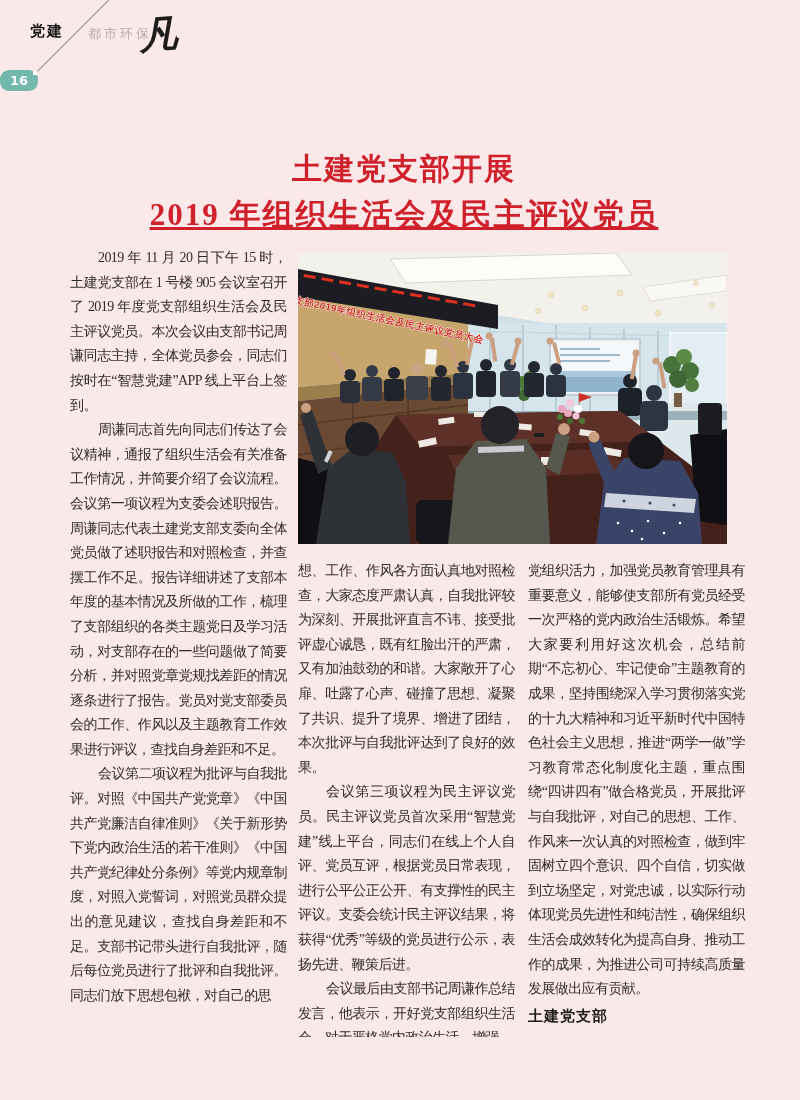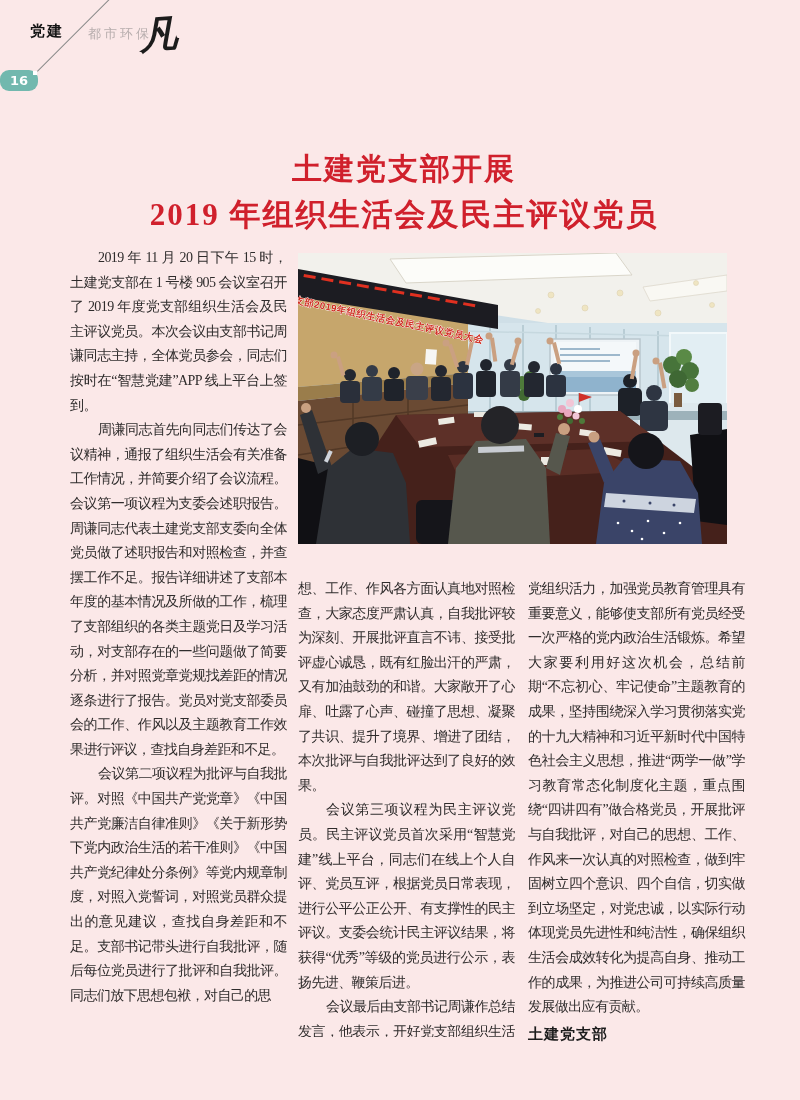--- a/index.html
+++ b/index.html
@@ -39,29 +39,29 @@
     font-size:13px;font-weight:bold;border-radius:9px;
   }
   .corner-sq{position:absolute;right:1px;top:1px;width:4px;height:4px;background:#fff;}
   
   .title{
     position:absolute;left:55px;top:142px;width:690px;margin:4px;
     text-align:center;color:#d0202c;font-weight:bold;
     letter-spacing:2px;line-height:46px;
   }
   .title .t1{display:block;font-size:30px;}
-  .title .t2{display:block;font-size:31px;}
+  .title .t2{display:block;font-size:31px;text-decoration:underline;}
   
   .col{
     position:absolute;width:217px;
     font-size:14px;line-height:24.6px;letter-spacing:-0.6px;
     color:#2f2c2c;text-align:justify;
   }
   .col p{margin:0;text-indent:2em;}
-  .col p.noindent{text-indent:0;margin-top:18px;}
+  .col p.noindent{text-indent:0;}
   .col1{left:70px;top:246px;height:790px;overflow:hidden;}
   .col2{left:298px;top:559px;height:478px;overflow:hidden;}
   .col3{left:528px;top:559px;}
   .signature{
     text-align:left;margin-top:2px;padding-right:4px;
     font-family:"Liberation Sans","DejaVu Sans",sans-serif;
     font-weight:bold;font-size:15px;letter-spacing:1px;color:#1c1c1c;
   }
   
   .photo{

